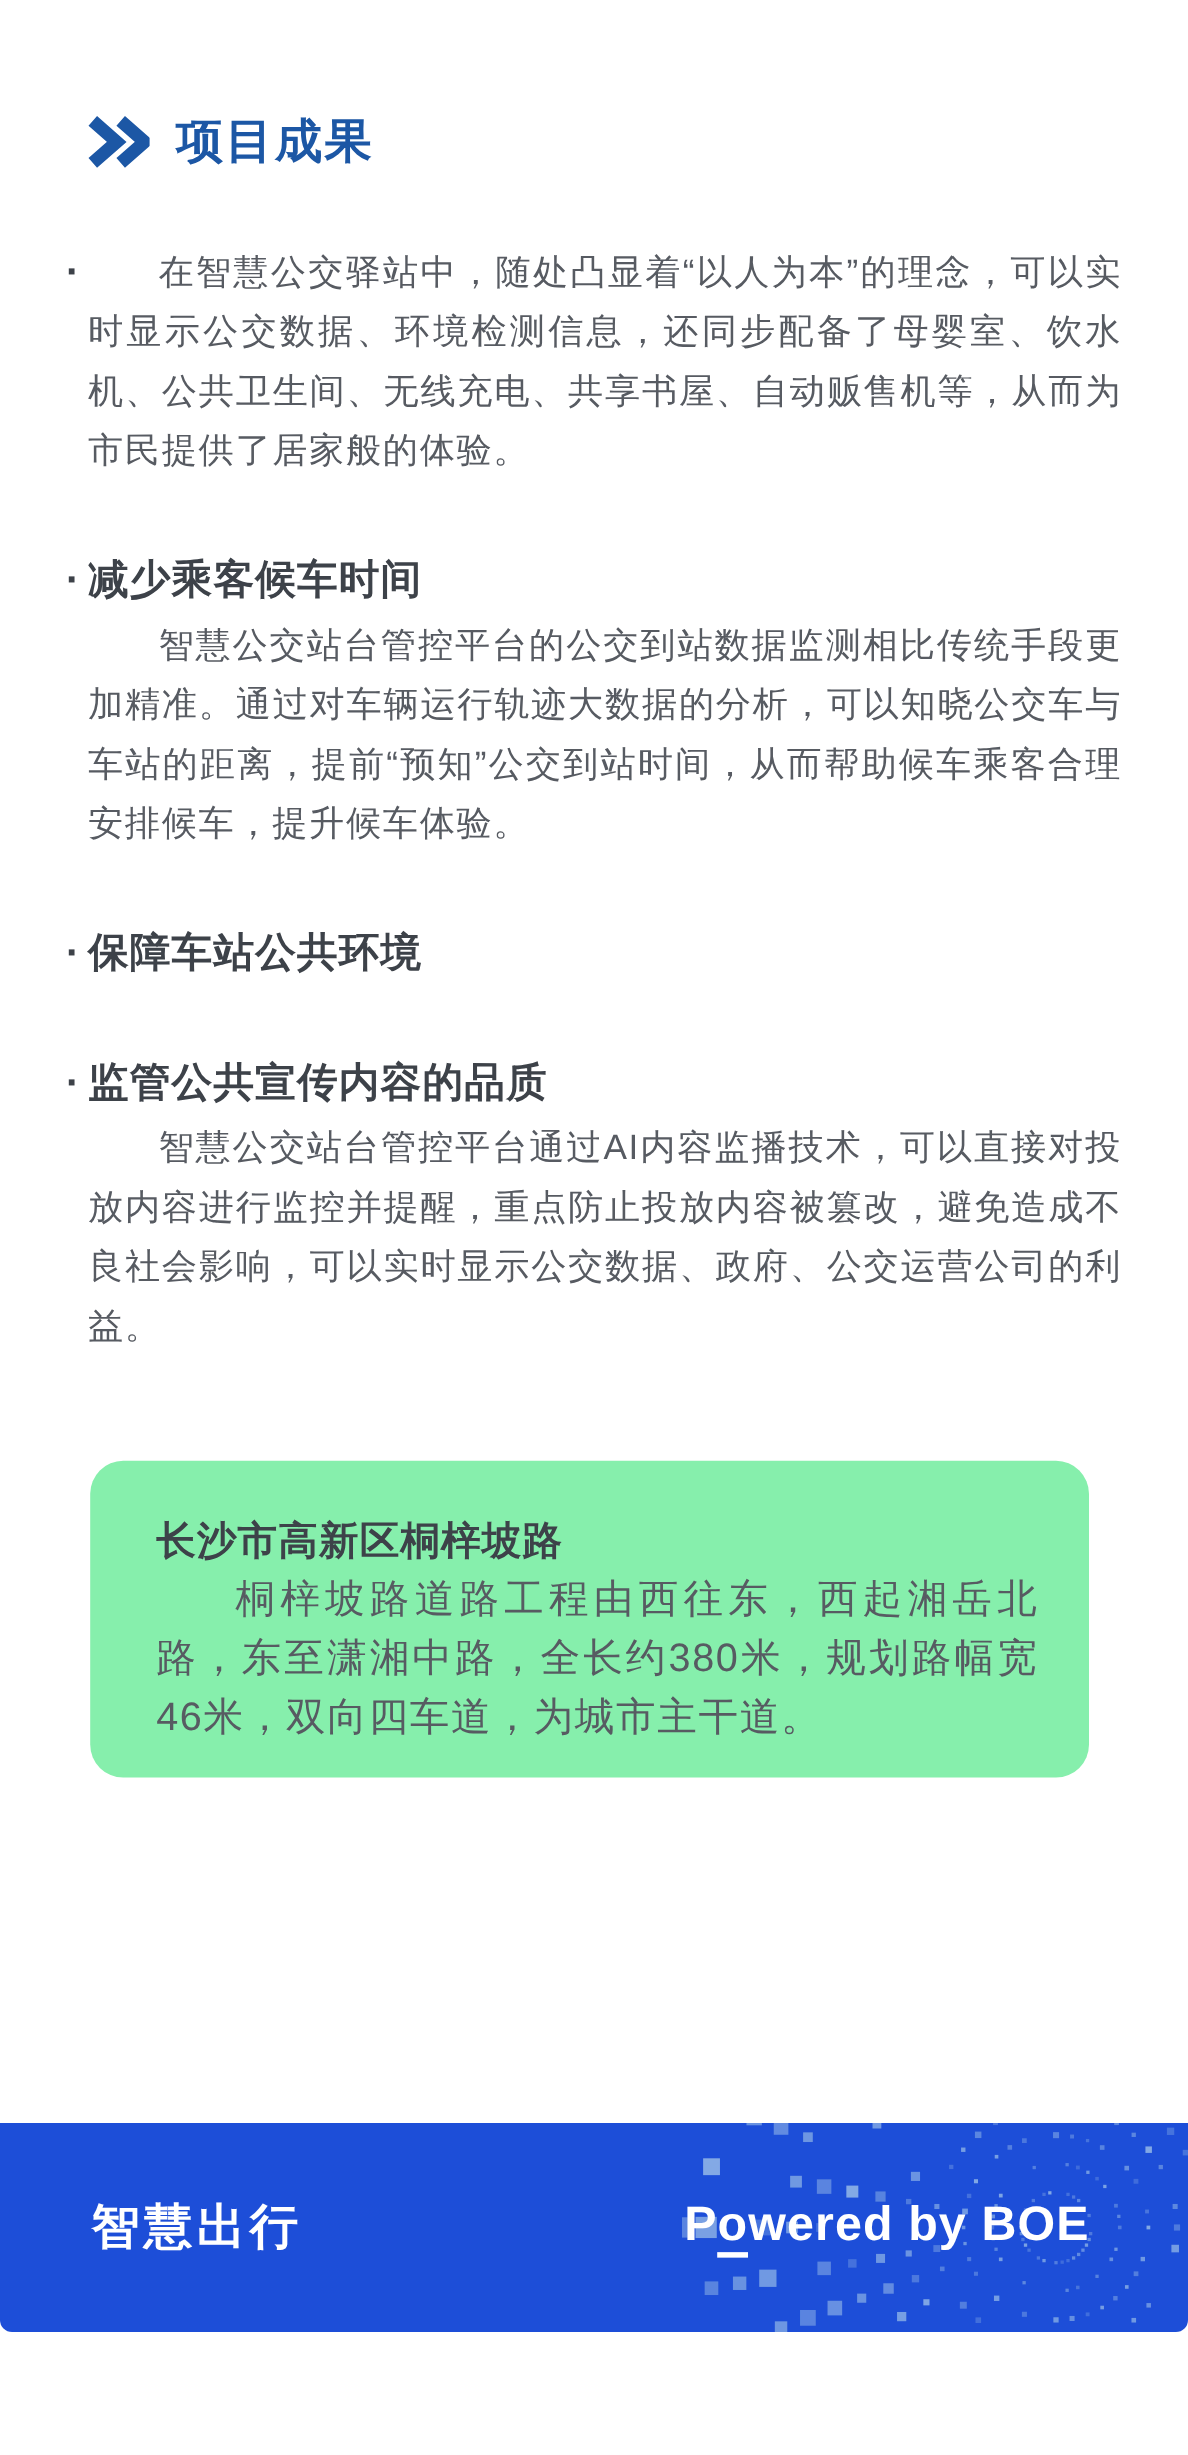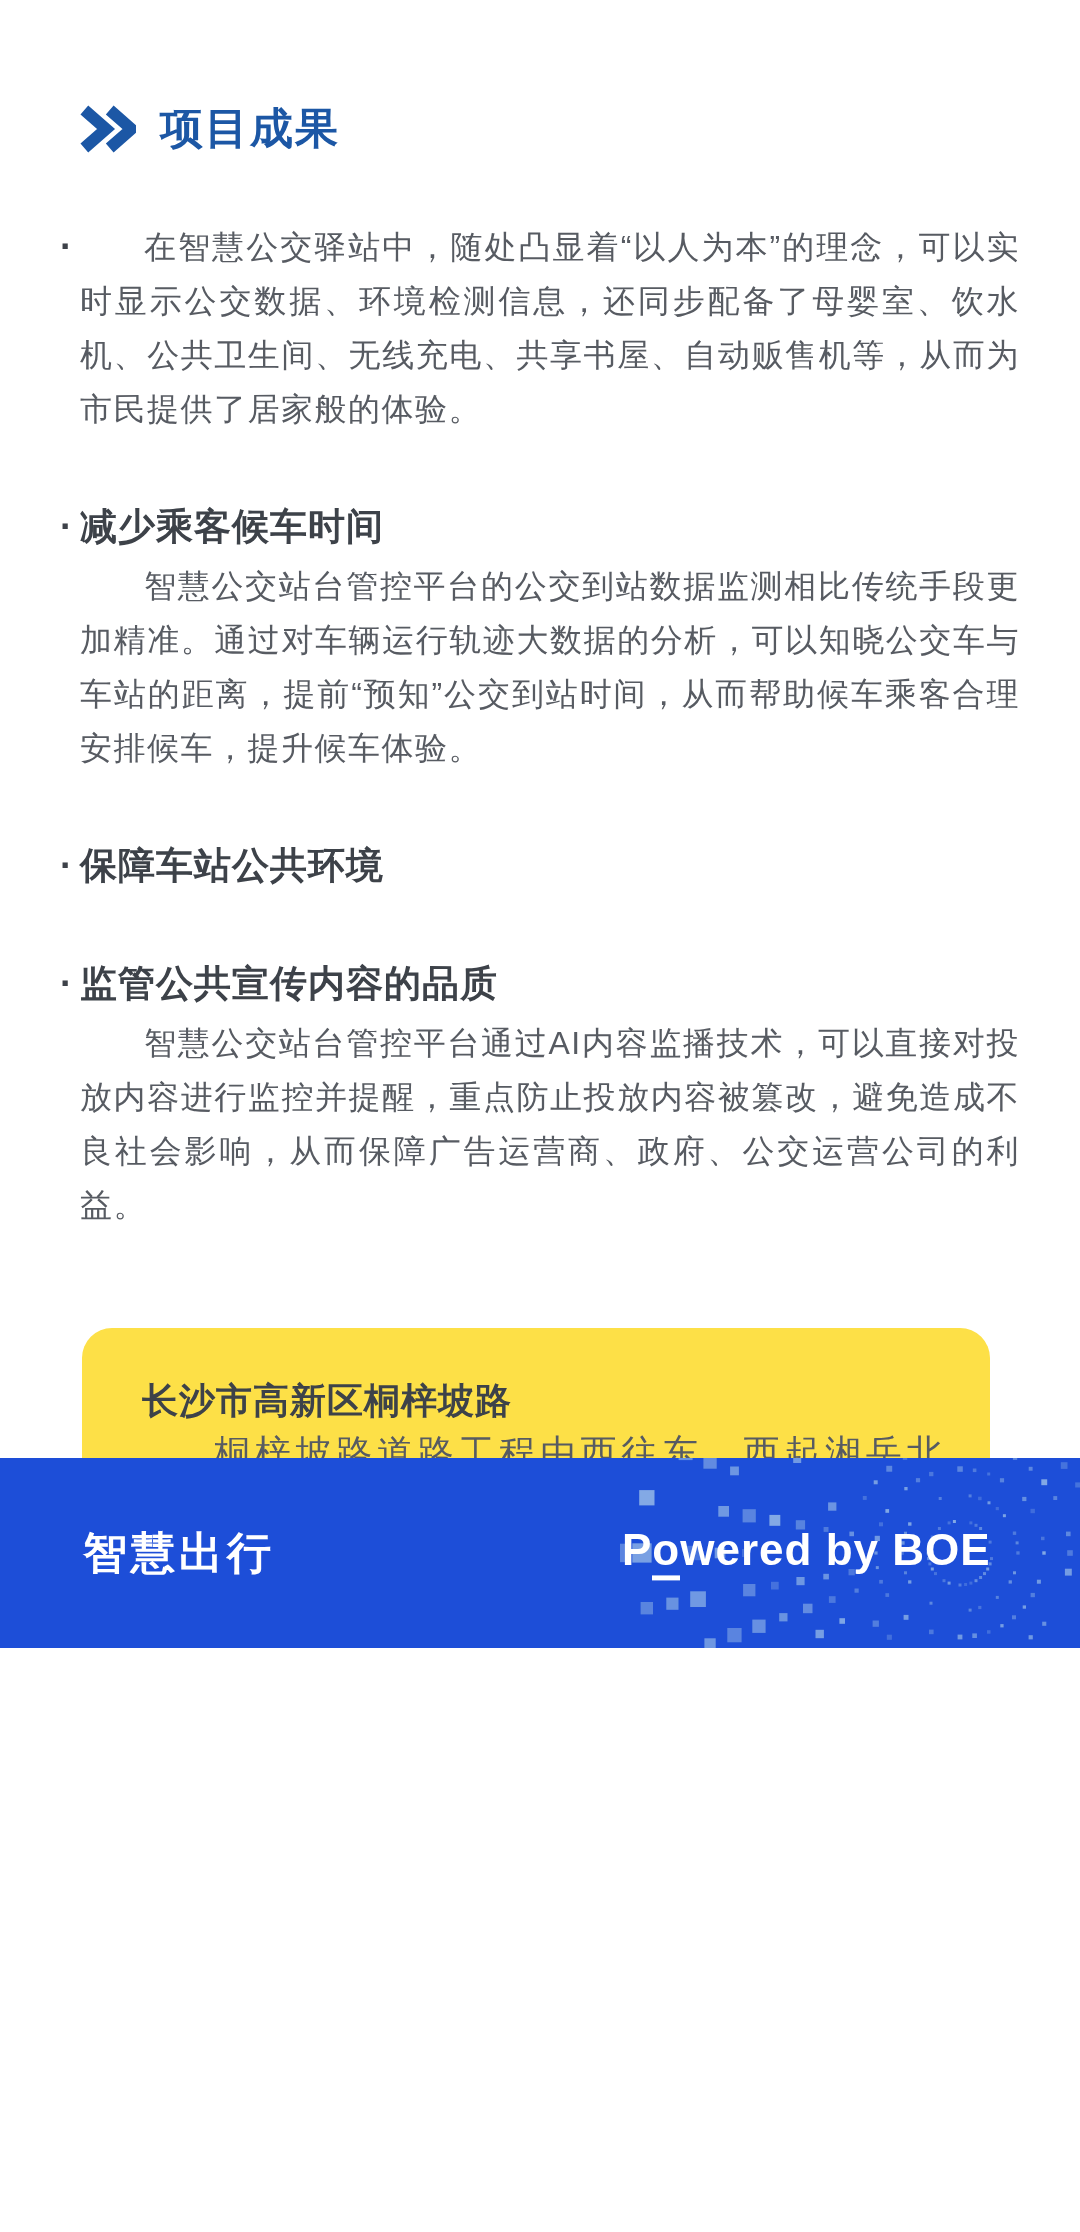--- a/index.html
+++ b/index.html
@@ -2,39 +2,39 @@
 <html><head>
 <meta charset="utf-8">
 <style>
   html,body{margin:0;padding:0;}
   body{
     width:1080px;height:2232px;
     background:#ffffff;
     font-family:"Liberation Sans","DejaVu Sans",sans-serif;
     overflow:hidden;
   }
-  .page{position:relative;width:1080px;height:1648px;background:#ffffff;overflow:hidden;}
+  .page{position:relative;width:1080px;height:2120px;background:#ffffff;overflow:hidden;border-radius:11px;}
 
   
   .page-header{display:flex;align-items:center;gap:24px;padding:100px 60px 0 78px;}
   .chev-icon{flex:0 0 auto;display:block;}
   .page-title{font-size:43px;font-weight:bold;color:#1c57a5;letter-spacing:2px;}
 
   
   .content{padding:0 60px 0 80px;}
   .section{margin-top:64px;}
   .section:first-child{margin-top:62px;}
   .sec-heading{position:relative;font-size:37px;font-weight:bold;color:#3d4249;line-height:54px;letter-spacing:1px;}
   .sec-bullet{position:absolute;left:-20px;top:0;font-weight:bold;color:#3d4249;}
   .sec-body{margin-top:5px;font-size:32px;color:#575b62;line-height:54px;text-align:justify;text-indent:2em;letter-spacing:1.5px;}
 
   
   .case-card{
     margin:96px 90px 0 82px;
-    background:#fde047;
+    background:#86efac;
     border-radius:30px;
     padding:48px 46px 28px 60px;
   }
   .card-title{font-size:36px;font-weight:bold;color:#3d4249;line-height:50px;letter-spacing:1px;}
   .card-body{font-size:36px;color:#575b62;line-height:54px;text-align:justify;text-indent:2em;letter-spacing:1.5px;}
 
   
   .footer{
     position:absolute;left:0;bottom:0;width:1080px;height:190px;
     background:#1d4ed8;overflow:hidden;
@@ -85,21 +85,21 @@
         <span class="sec-bullet">·</span>
         <span>保障车站公共环境</span>
       </div>
     </div>
 
     <div class="section">
       <div class="sec-heading">
         <span class="sec-bullet">·</span>
         <span>监管公共宣传内容的品质</span>
       </div>
-      <div class="sec-body">智慧公交站台管控平台通过AI内容监播技术，可以直接对投放内容进行监控并提醒，重点防止投放内容被篡改，避免造成不良社会影响，从而保障广告运营商、政府、公交运营公司的利益。</div>
+      <div class="sec-body">智慧公交站台管控平台通过AI内容监播技术，可以直接对投放内容进行监控并提醒，重点防止投放内容被篡改，避免造成不良社会影响，可以实时显示公交数据、政府、公交运营公司的利益。</div>
     </div>
 
   </div>
 
   <div class="case-card">
     <div class="card-title">长沙市高新区桐梓坡路</div>
     <div class="card-body">桐梓坡路道路工程由西往东，西起湘岳北路，东至潇湘中路，全长约380米，规划路幅宽46米，双向四车道，为城市主干道。</div>
   </div>
 
   <div class="footer">

